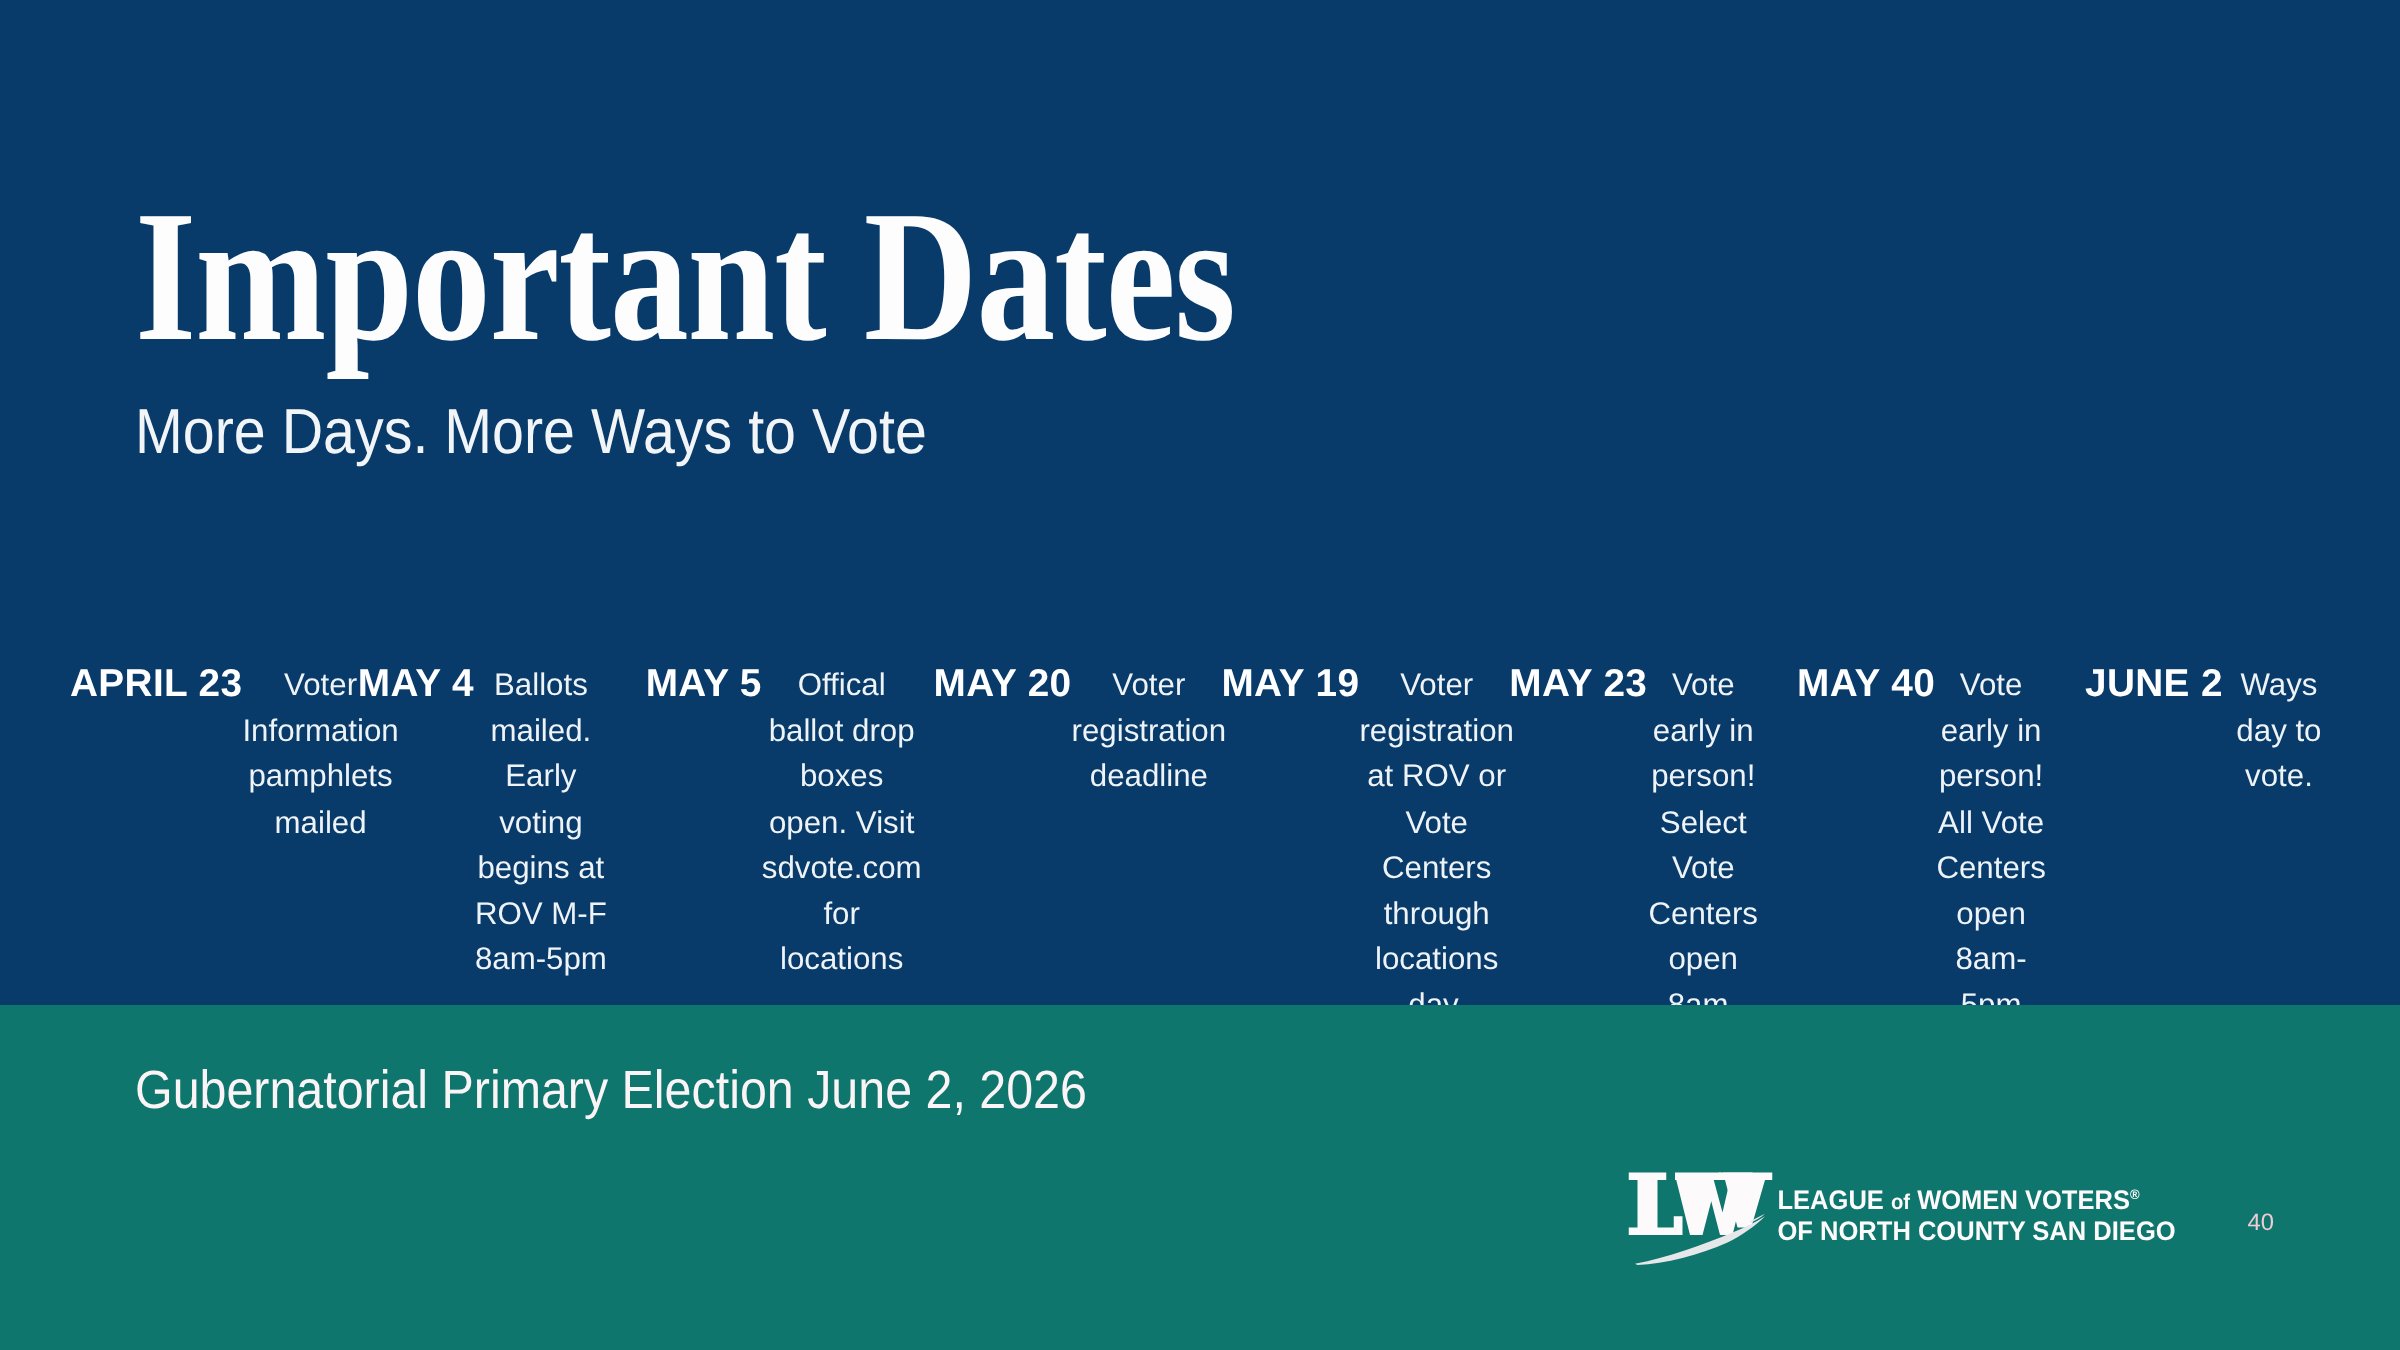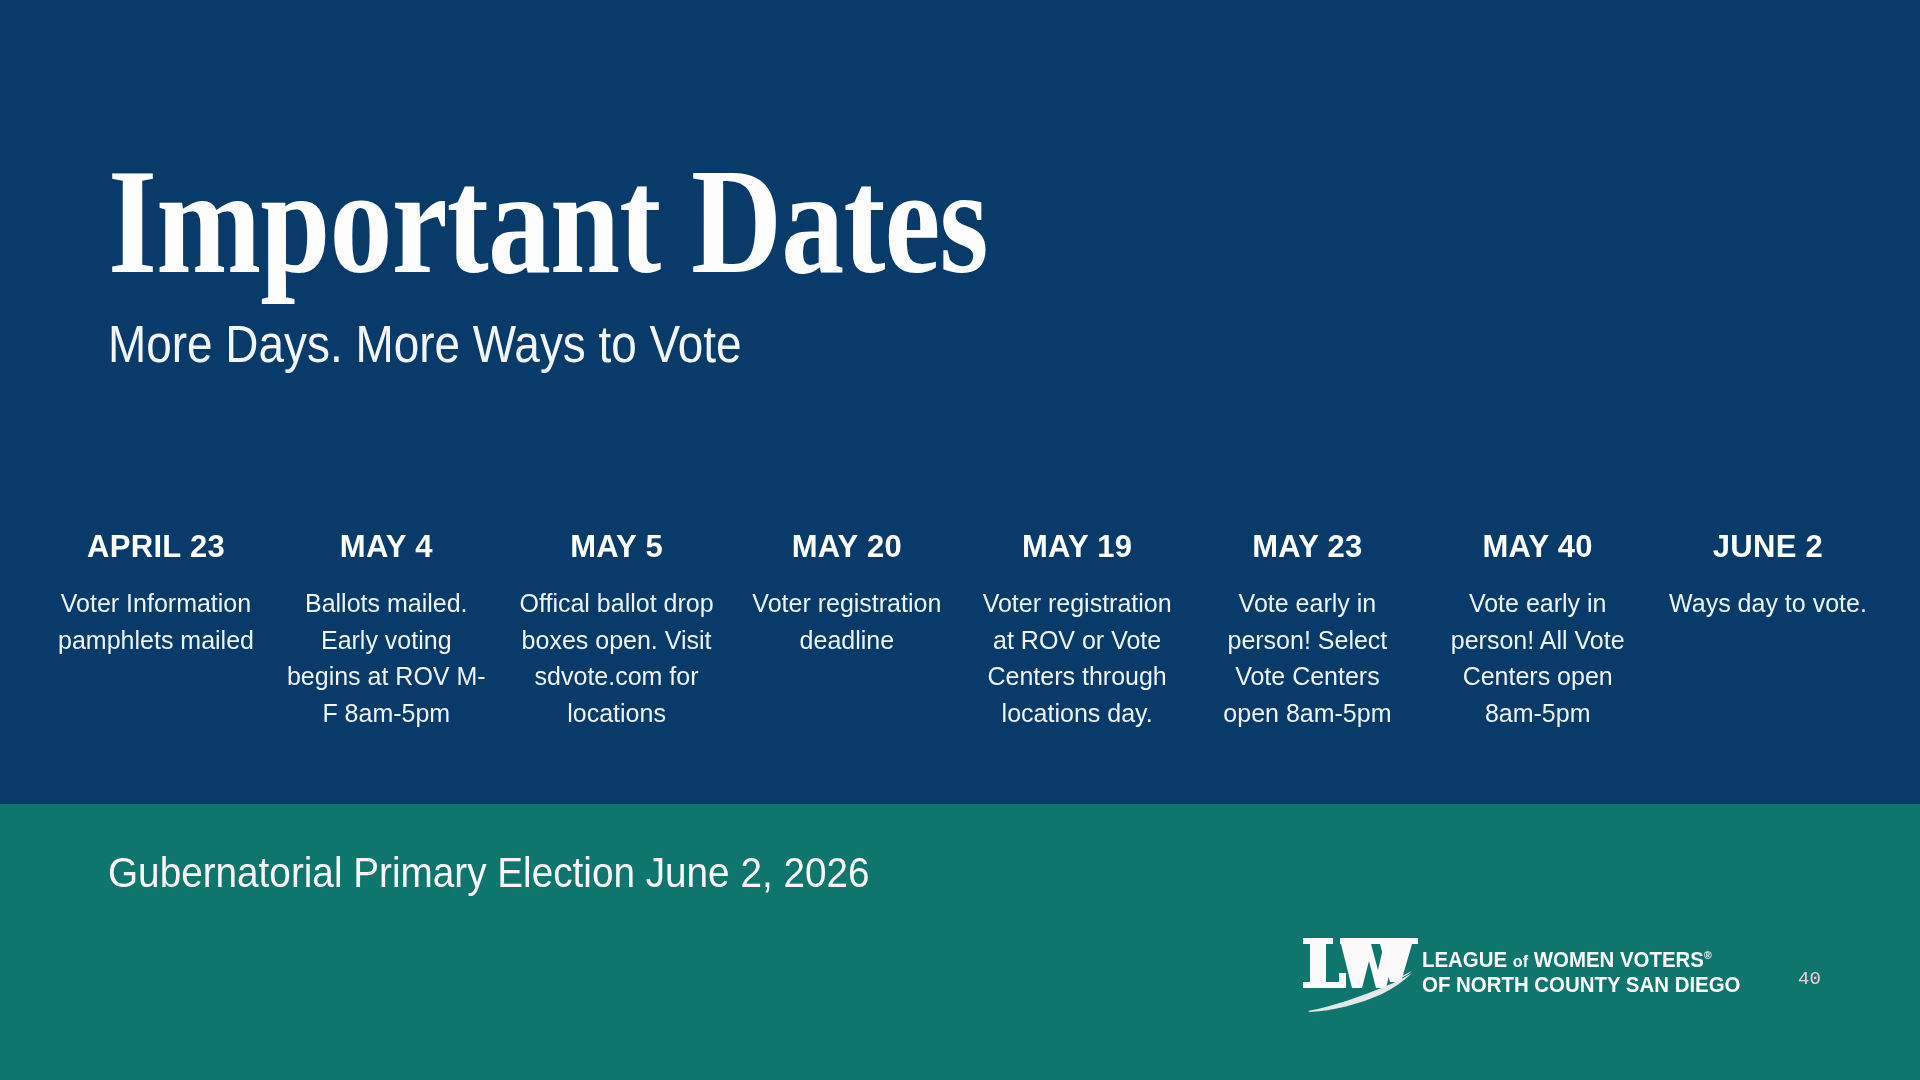--- a/index.html
+++ b/index.html
@@ -57,21 +57,20 @@
     position:absolute;
     left:56px; top:530px;
     width:1812px;
     display:flex;
     align-items:flex-start;
     justify-content:space-between;
   }
   .date-col {
     width:200px;
     display:flex;
-    flex-direction:column;
     align-items:stretch;
   }
   .date-heading {
     font-family:"Liberation Sans", sans-serif;
     font-weight:bold;
     font-size:31px;
     line-height:1.08;
     color:#ffffff;
     text-align:center;
     letter-spacing:0.3px;
@@ -147,21 +146,21 @@
   .lwv-reg {
     font-size:11px;
     vertical-align:super;
   }
 
   
   #page-number {
     position:absolute;
     left:1798px; top:968px;
     width:40px;
-    font-family:Liberation Mono, monospace;
+    font-family:Liberation Sans, sans-serif;
     font-size:19px;
     color:#f0cdd5;
     text-align:left;
   }
 </style>
 </head>
 <body>
 
 <div id="slide">
 

